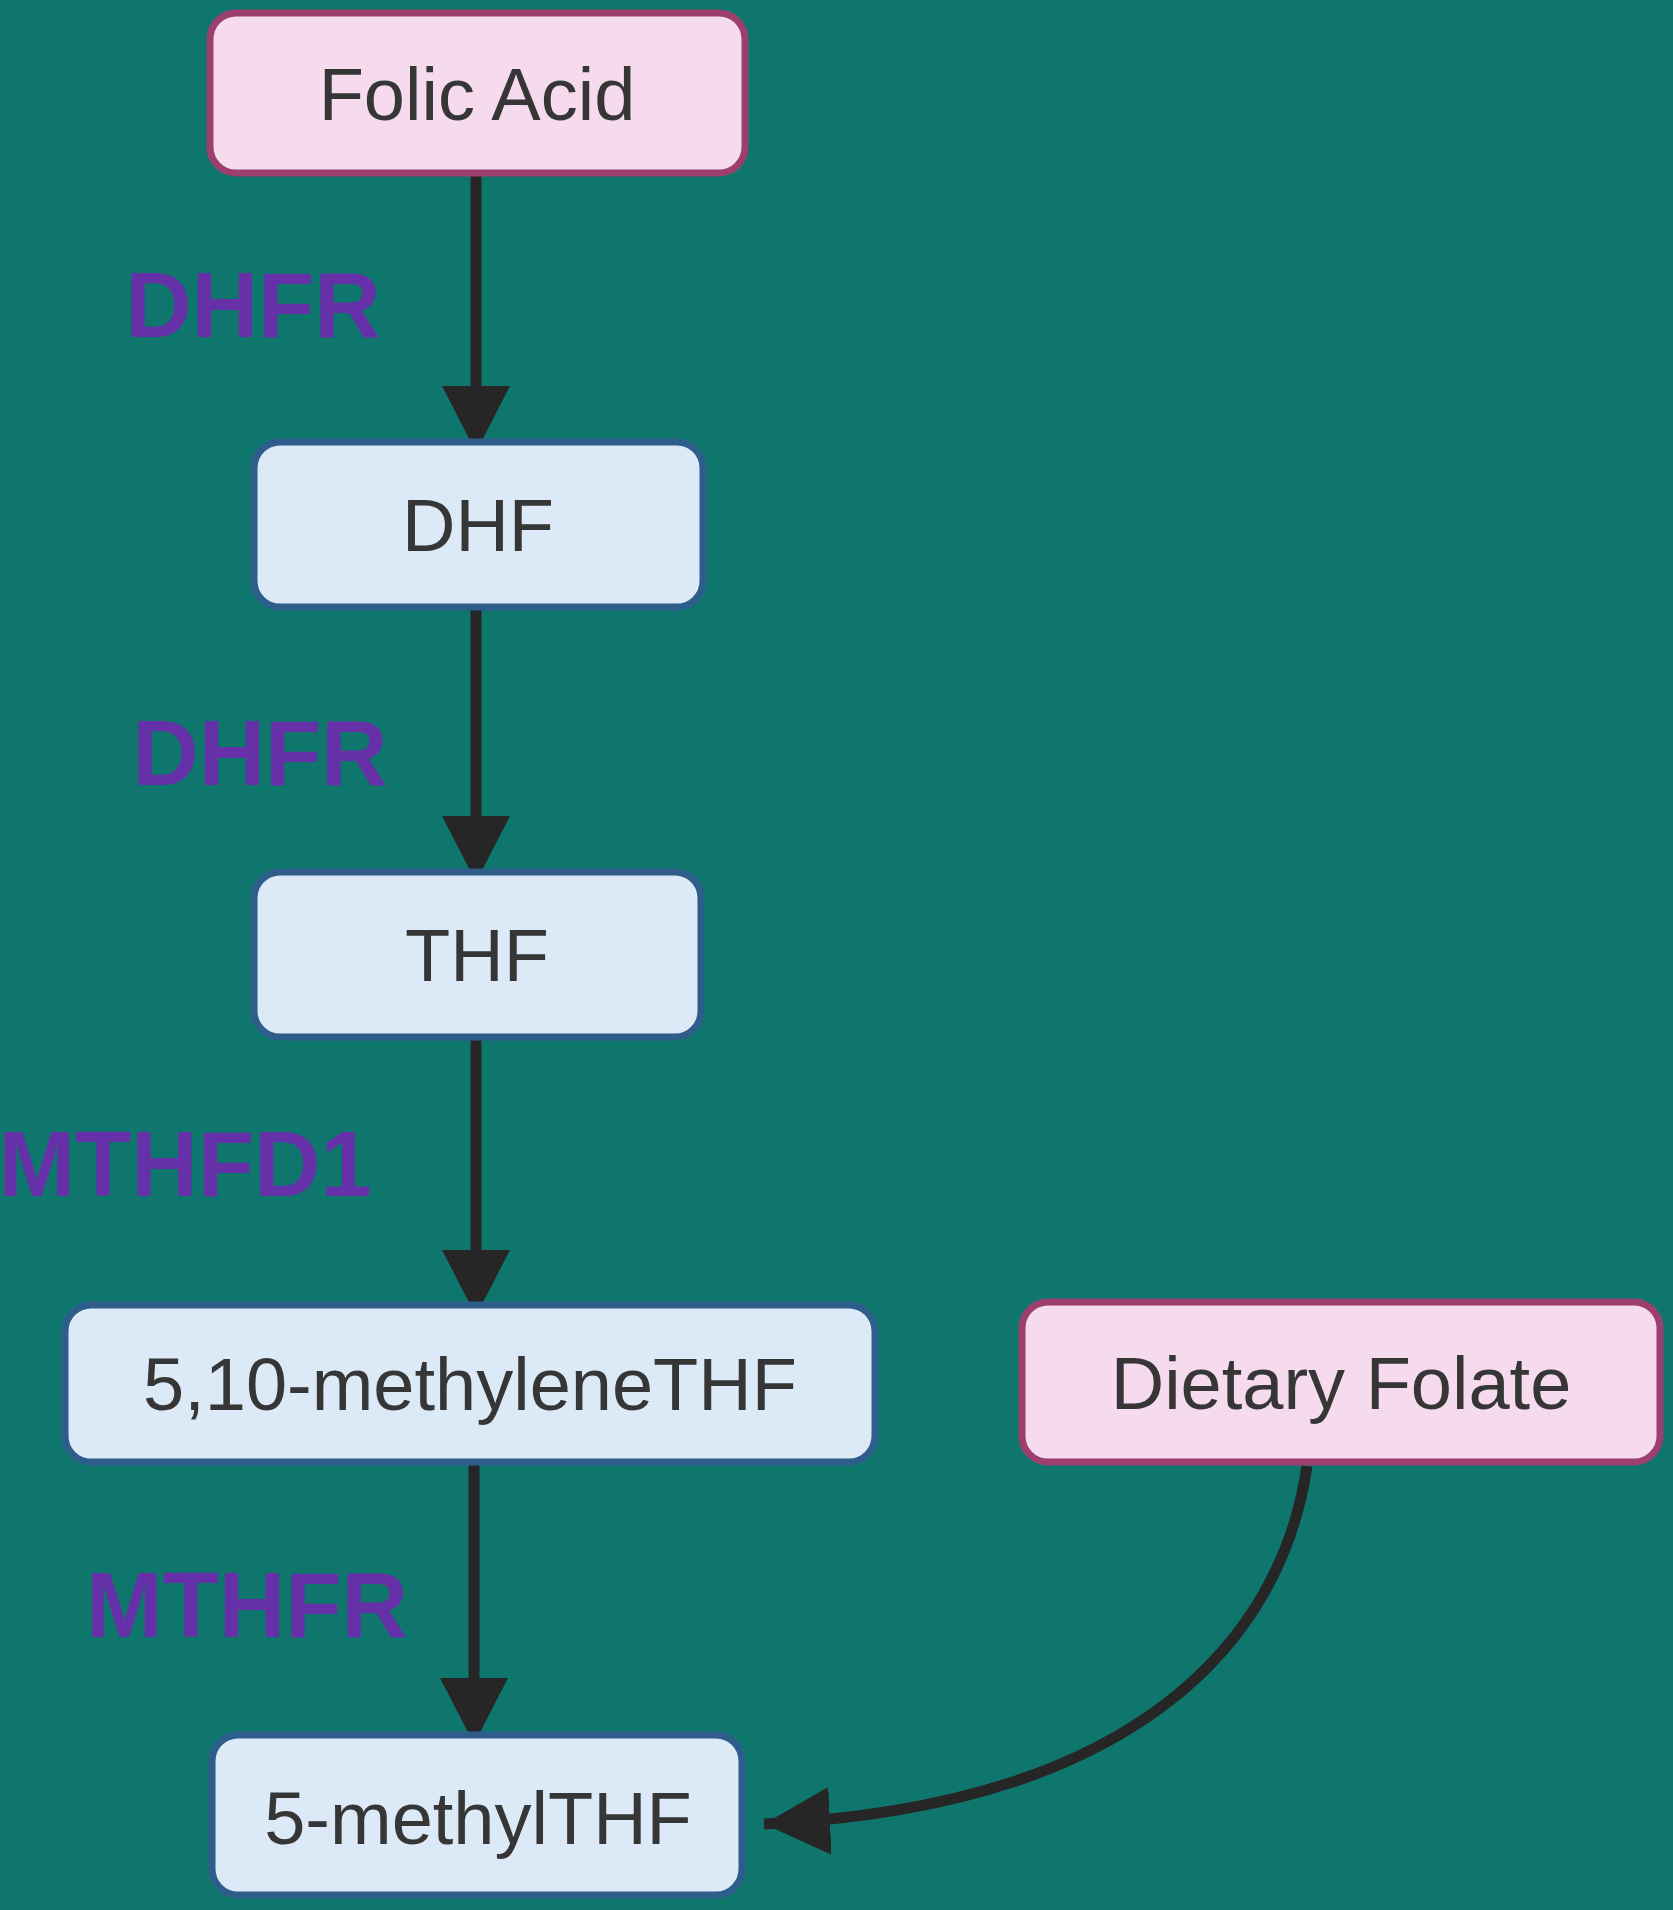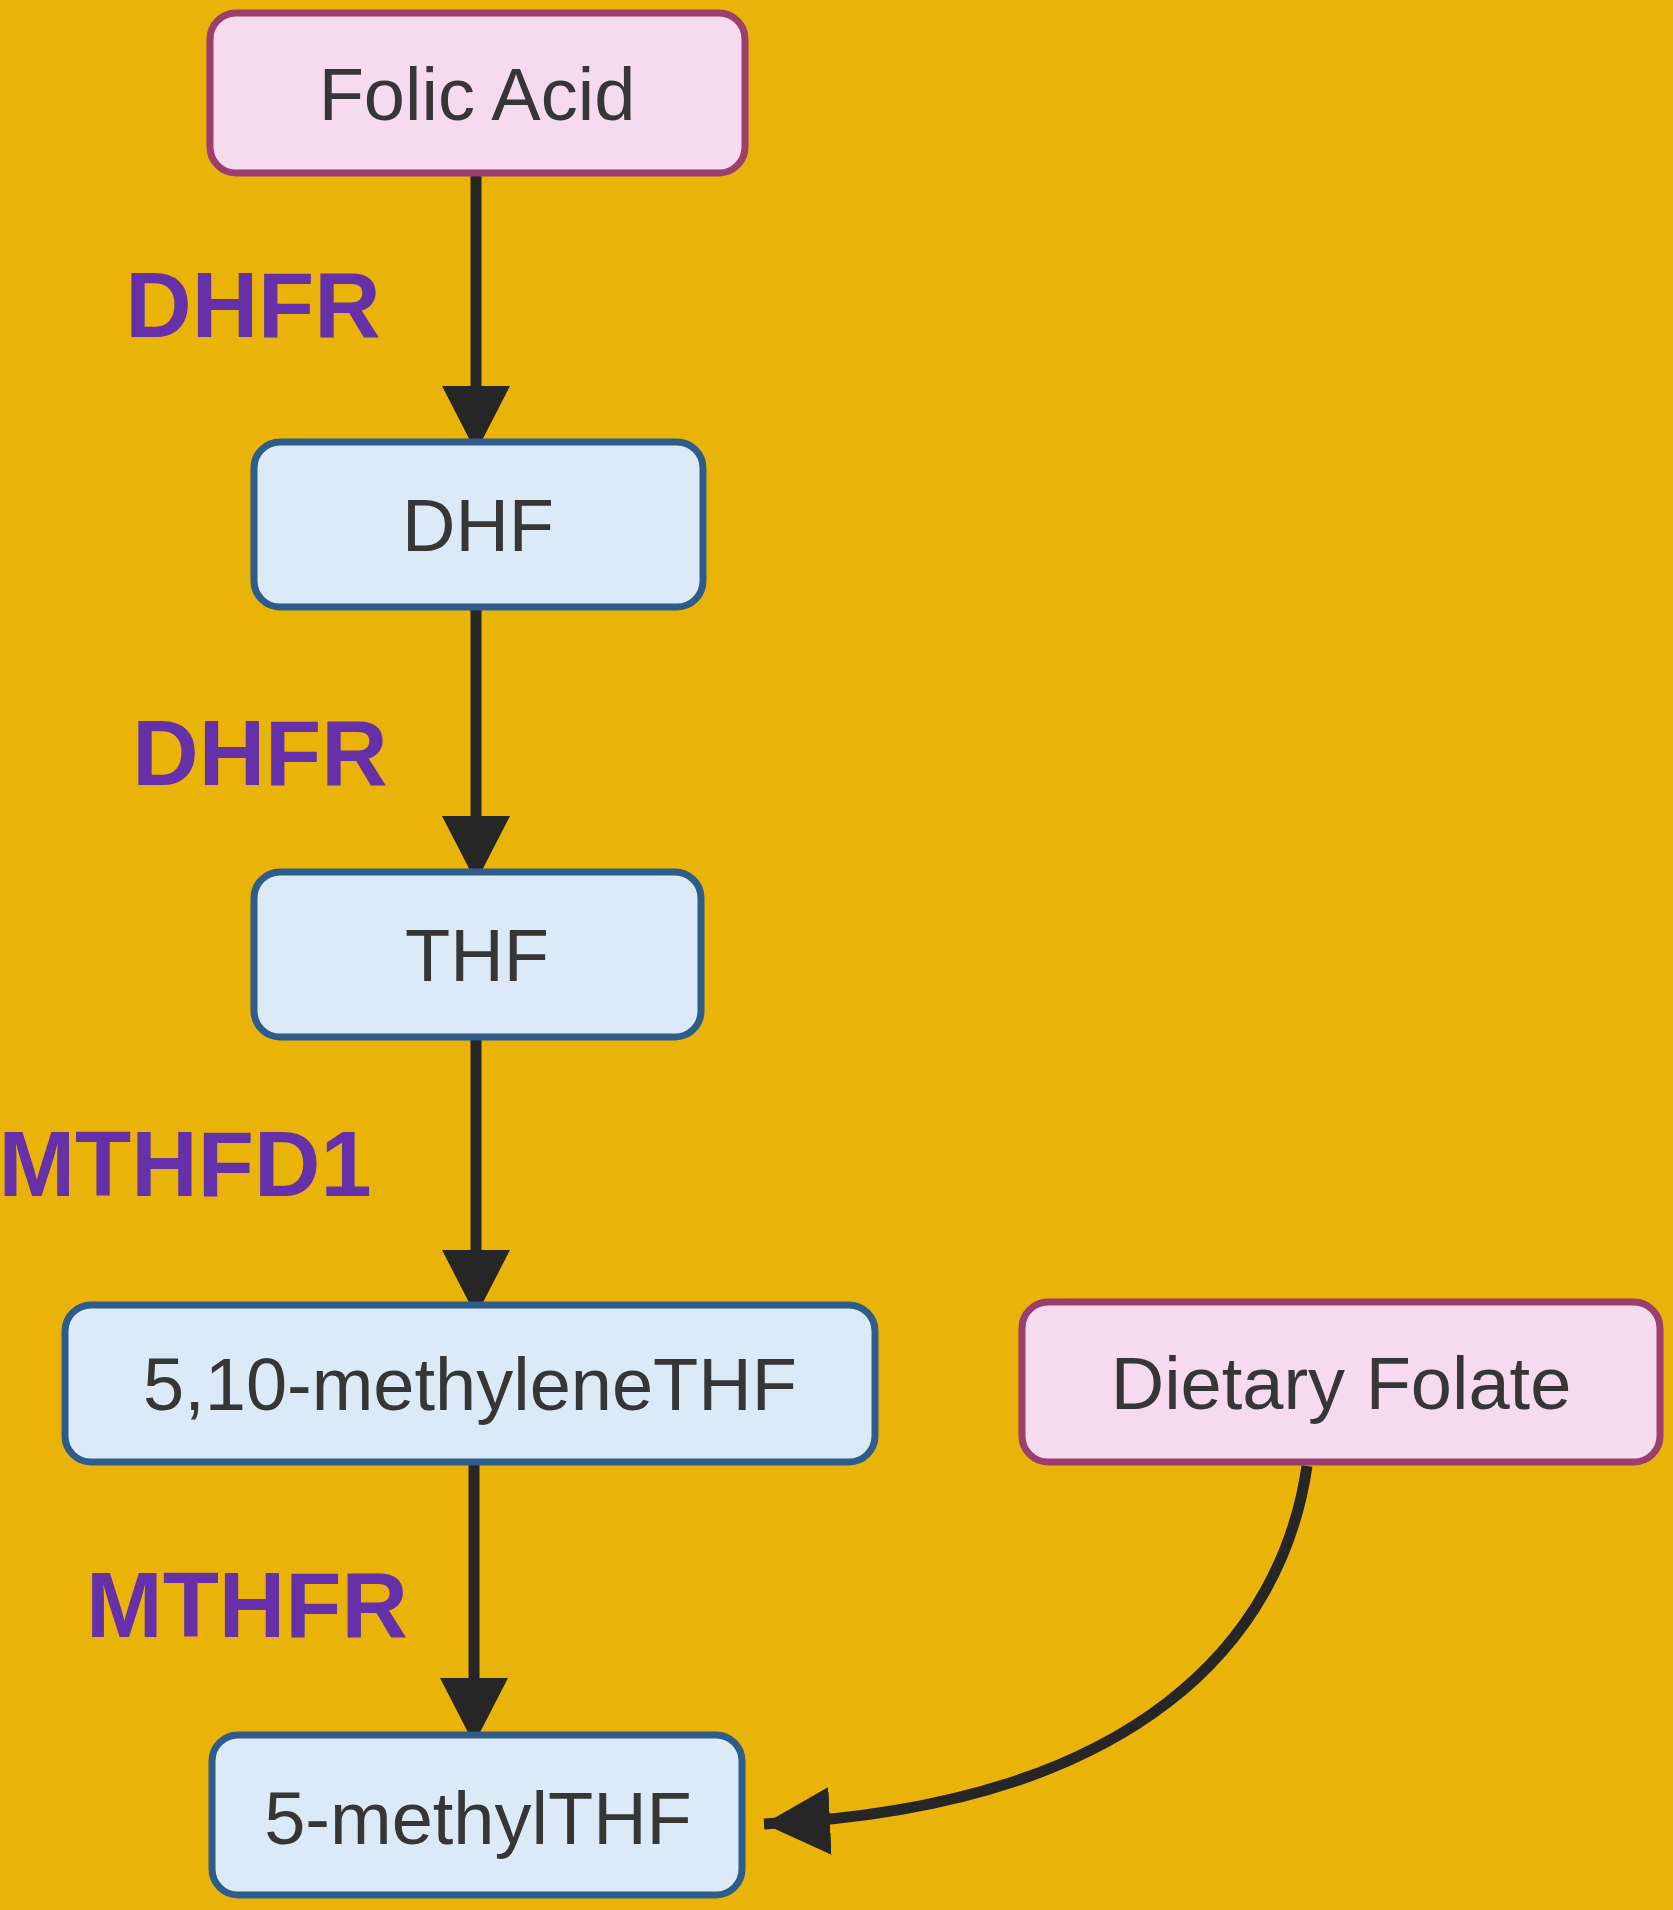--- a/index.html
+++ b/index.html
@@ -4,21 +4,21 @@
 <style>
   html, body {
     margin: 0;
     padding: 0;
     background: #ffffff;
   }
   .canvas-wrap {
     width: 1673px;
     height: 1910px;
     position: relative;
-    background: #eab308;
+    background: #0f766e;
     overflow: hidden;
   }
   svg {
     display: block;
   }
   text {
     font-family: "Liberation Sans", "DejaVu Sans", sans-serif;
   }
   .node-label {
     font-size: 74px;

